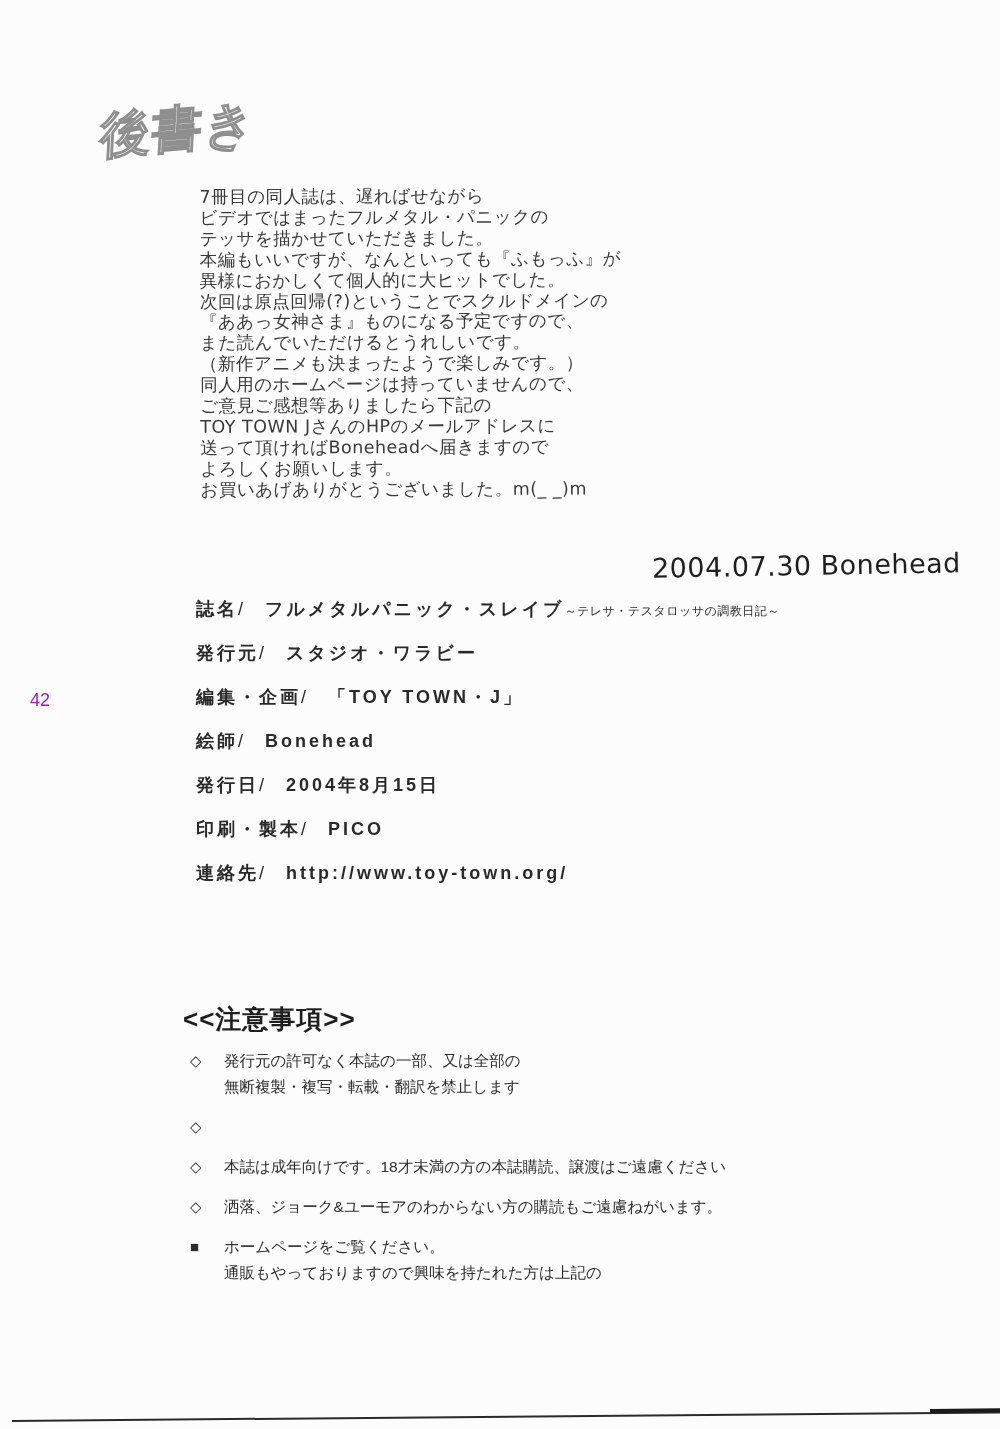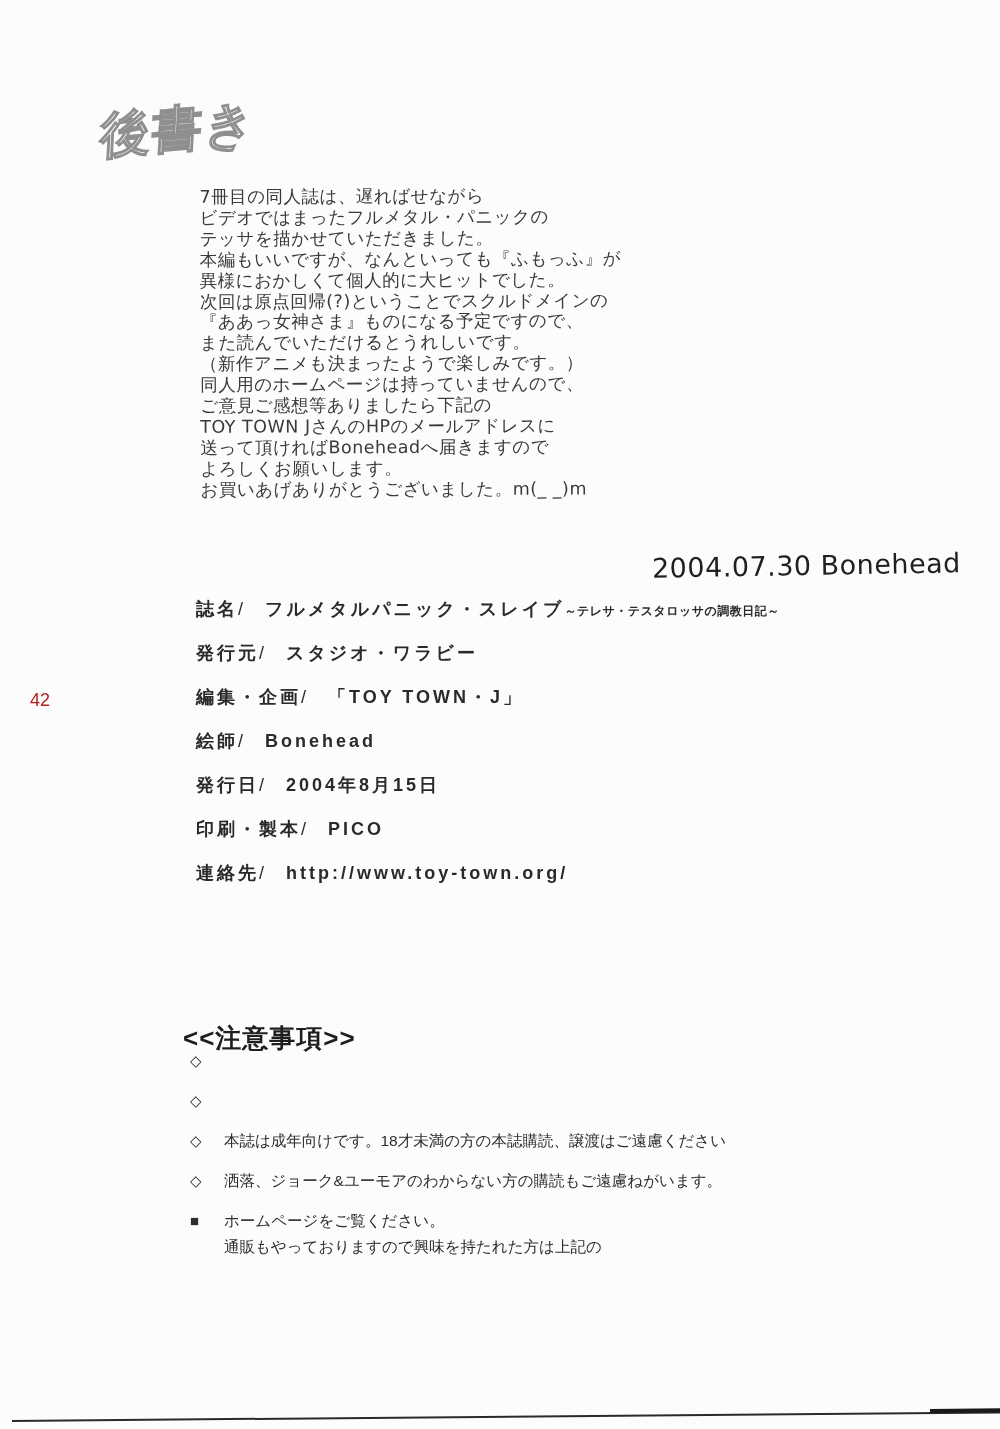--- a/index.html
+++ b/index.html
@@ -54,21 +54,21 @@
     letter-spacing: 0.5px;
     transform: rotate(-1deg);
     font-family: "DejaVu Sans", sans-serif;
   }
 
   .page-number {
     position: absolute;
     left: 30px;
     top: 690px;
     font-size: 18px;
-    color: #b91c1c;
+    color: #a21caf;
   }
 
   
   .colophon {
     position: absolute;
     left: 196px;
     top: 600px;
     white-space: nowrap;
   }
   .colophon-row {
@@ -85,34 +85,33 @@
   }
   .colophon-slash {
     margin-right: 22px;
   }
   .colophon-value {
     letter-spacing: 3px;
     font-weight: bold;
   }
   .colophon-suffix {
     font-size: 12px;
-    font-weight: bold;
+    font-weight: normal;
     letter-spacing: 0.5px;
   }
 
   
   .notices-header {
     position: absolute;
     left: 183px;
     top: 1002px;
     font-size: 26px;
     font-weight: bold;
     letter-spacing: 1px;
     color: #1e1e1e;
-    margin-top: 19px;
   }
   .notices {
     position: absolute;
     left: 190px;
     top: 1048px;
     white-space: nowrap;
   }
   .notice-item {
     display: flex;
     margin-bottom: 14px;
@@ -186,20 +185,24 @@
       <div class="colophon-row"><span class="colophon-label">発行日</span><span class="colophon-slash">/</span><span class="colophon-value">2004年8月15日</span></div>
       <div class="colophon-row"><span class="colophon-label">印刷・製本</span><span class="colophon-slash">/</span><span class="colophon-value">PICO</span></div>
       <div class="colophon-row"><span class="colophon-label">連絡先</span><span class="colophon-slash">/</span><span class="colophon-value">http://www.toy-town.org/</span></div>
     </div>
 
   <div class="notices-header">&lt;&lt;注意事項&gt;&gt;</div>
 
   <div class="notices">
       <div class="notice-item">
         <span class="notice-bullet">◇</span>
+        <div class="notice-text">
+          <div>発行元の許可なく本誌の一部、又は全部の</div>
+          <div>無断複製・複写・転載・翻訳を禁止します</div>
+        </div>
       </div>
       <div class="notice-item">
         <span class="notice-bullet">◇</span>
       </div>
       <div class="notice-item">
         <span class="notice-bullet">◇</span>
         <div class="notice-text">
           <div>本誌は成年向けです。18才未満の方の本誌購読、譲渡はご遠慮ください</div>
         </div>
       </div>

